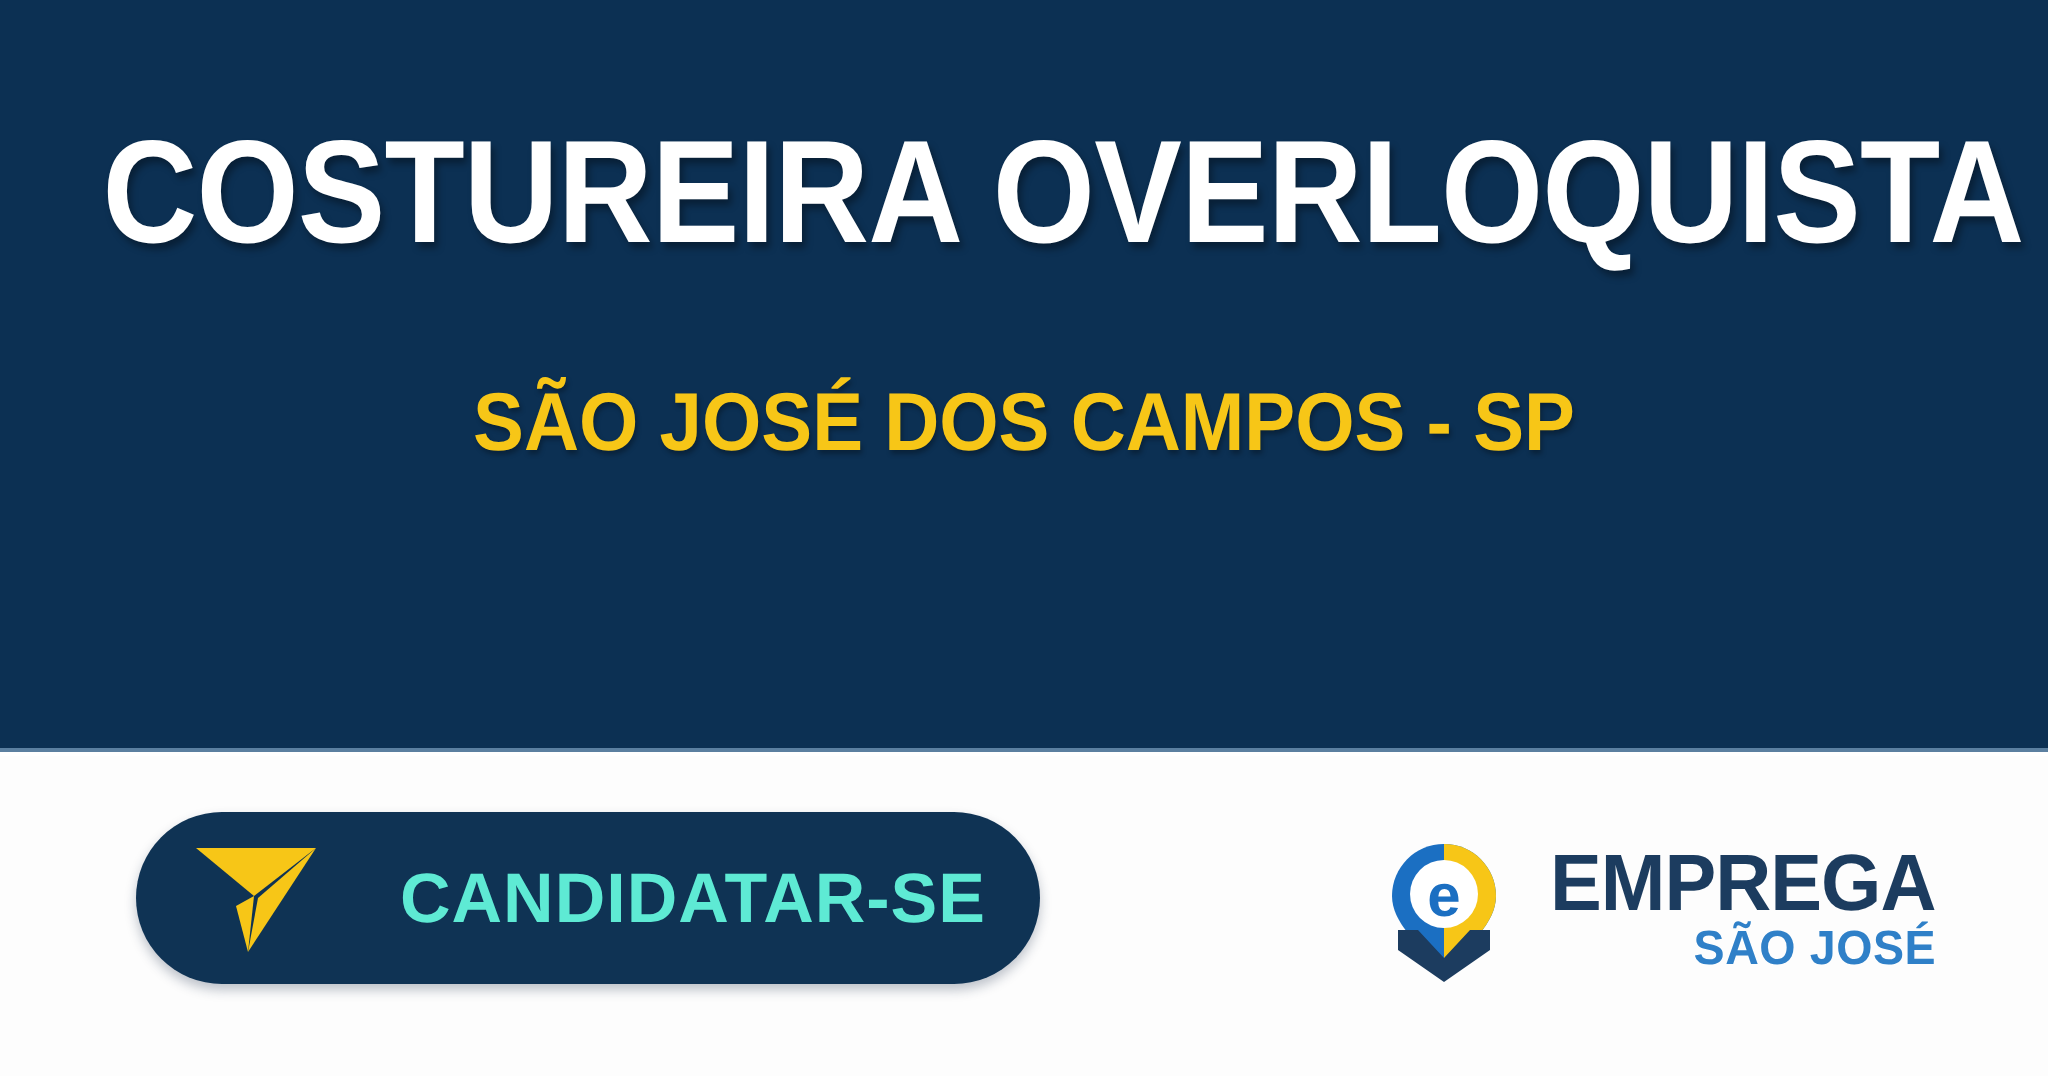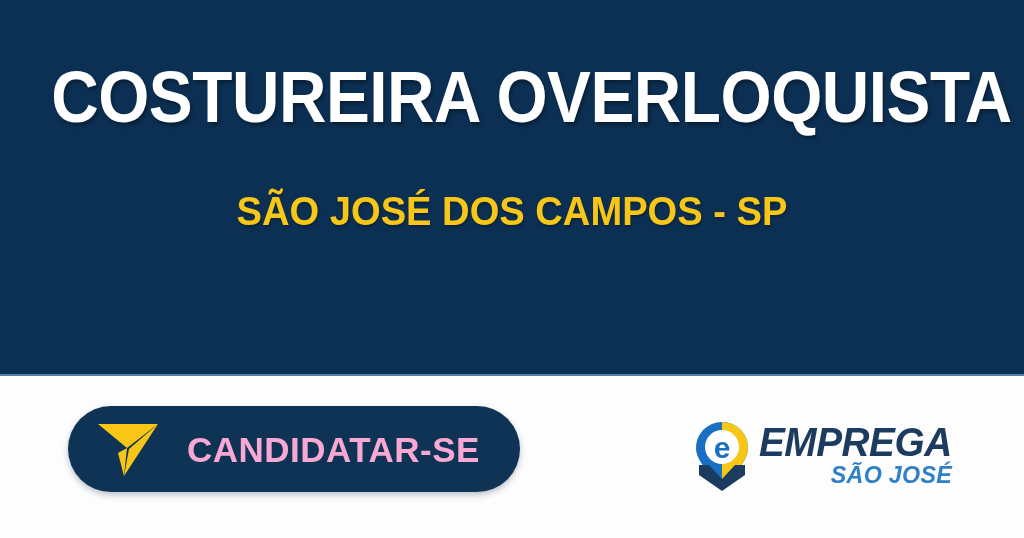--- a/index.html
+++ b/index.html
@@ -108,27 +108,27 @@
 
   .send-icon {
     width: 64px;
     height: 62px;
     margin-left: 28px;
     flex: 0 0 auto;
     display: block;
   }
 
   .apply-label {
-    color: #f9a8d4;
+    color: #5eead4;
     font-family: "Liberation Sans", sans-serif;
     font-weight: 700;
     font-size: 35px;
     letter-spacing: 0.5px;
     line-height: 1;
-    margin-left: 27px;
+    margin-left: 40px;
     white-space: nowrap;
     text-transform: uppercase;
   }
 
   
   .brand-logo {
     position: absolute;
     left: 695px;
     top: 42px;
     width: 205px;
@@ -142,23 +142,22 @@
     height: 70px;
     flex: 0 0 auto;
     display: block;
     margin-top: 1px;
   }
 
   .brand-words {
     display: flex;
     flex-direction: column;
     align-items: flex-end;
-    margin-left: 4px;
+    margin-left: 20px;
     margin-top: 3px;
-    font-style: italic;
   }
 
   .brand-name {
     color: #1c3c5f;
     font-family: "Liberation Sans", sans-serif;
     font-weight: 700;
     font-size: 40px;
     line-height: 0.95;
     letter-spacing: -0.5px;
     transform: scaleX(0.97);

